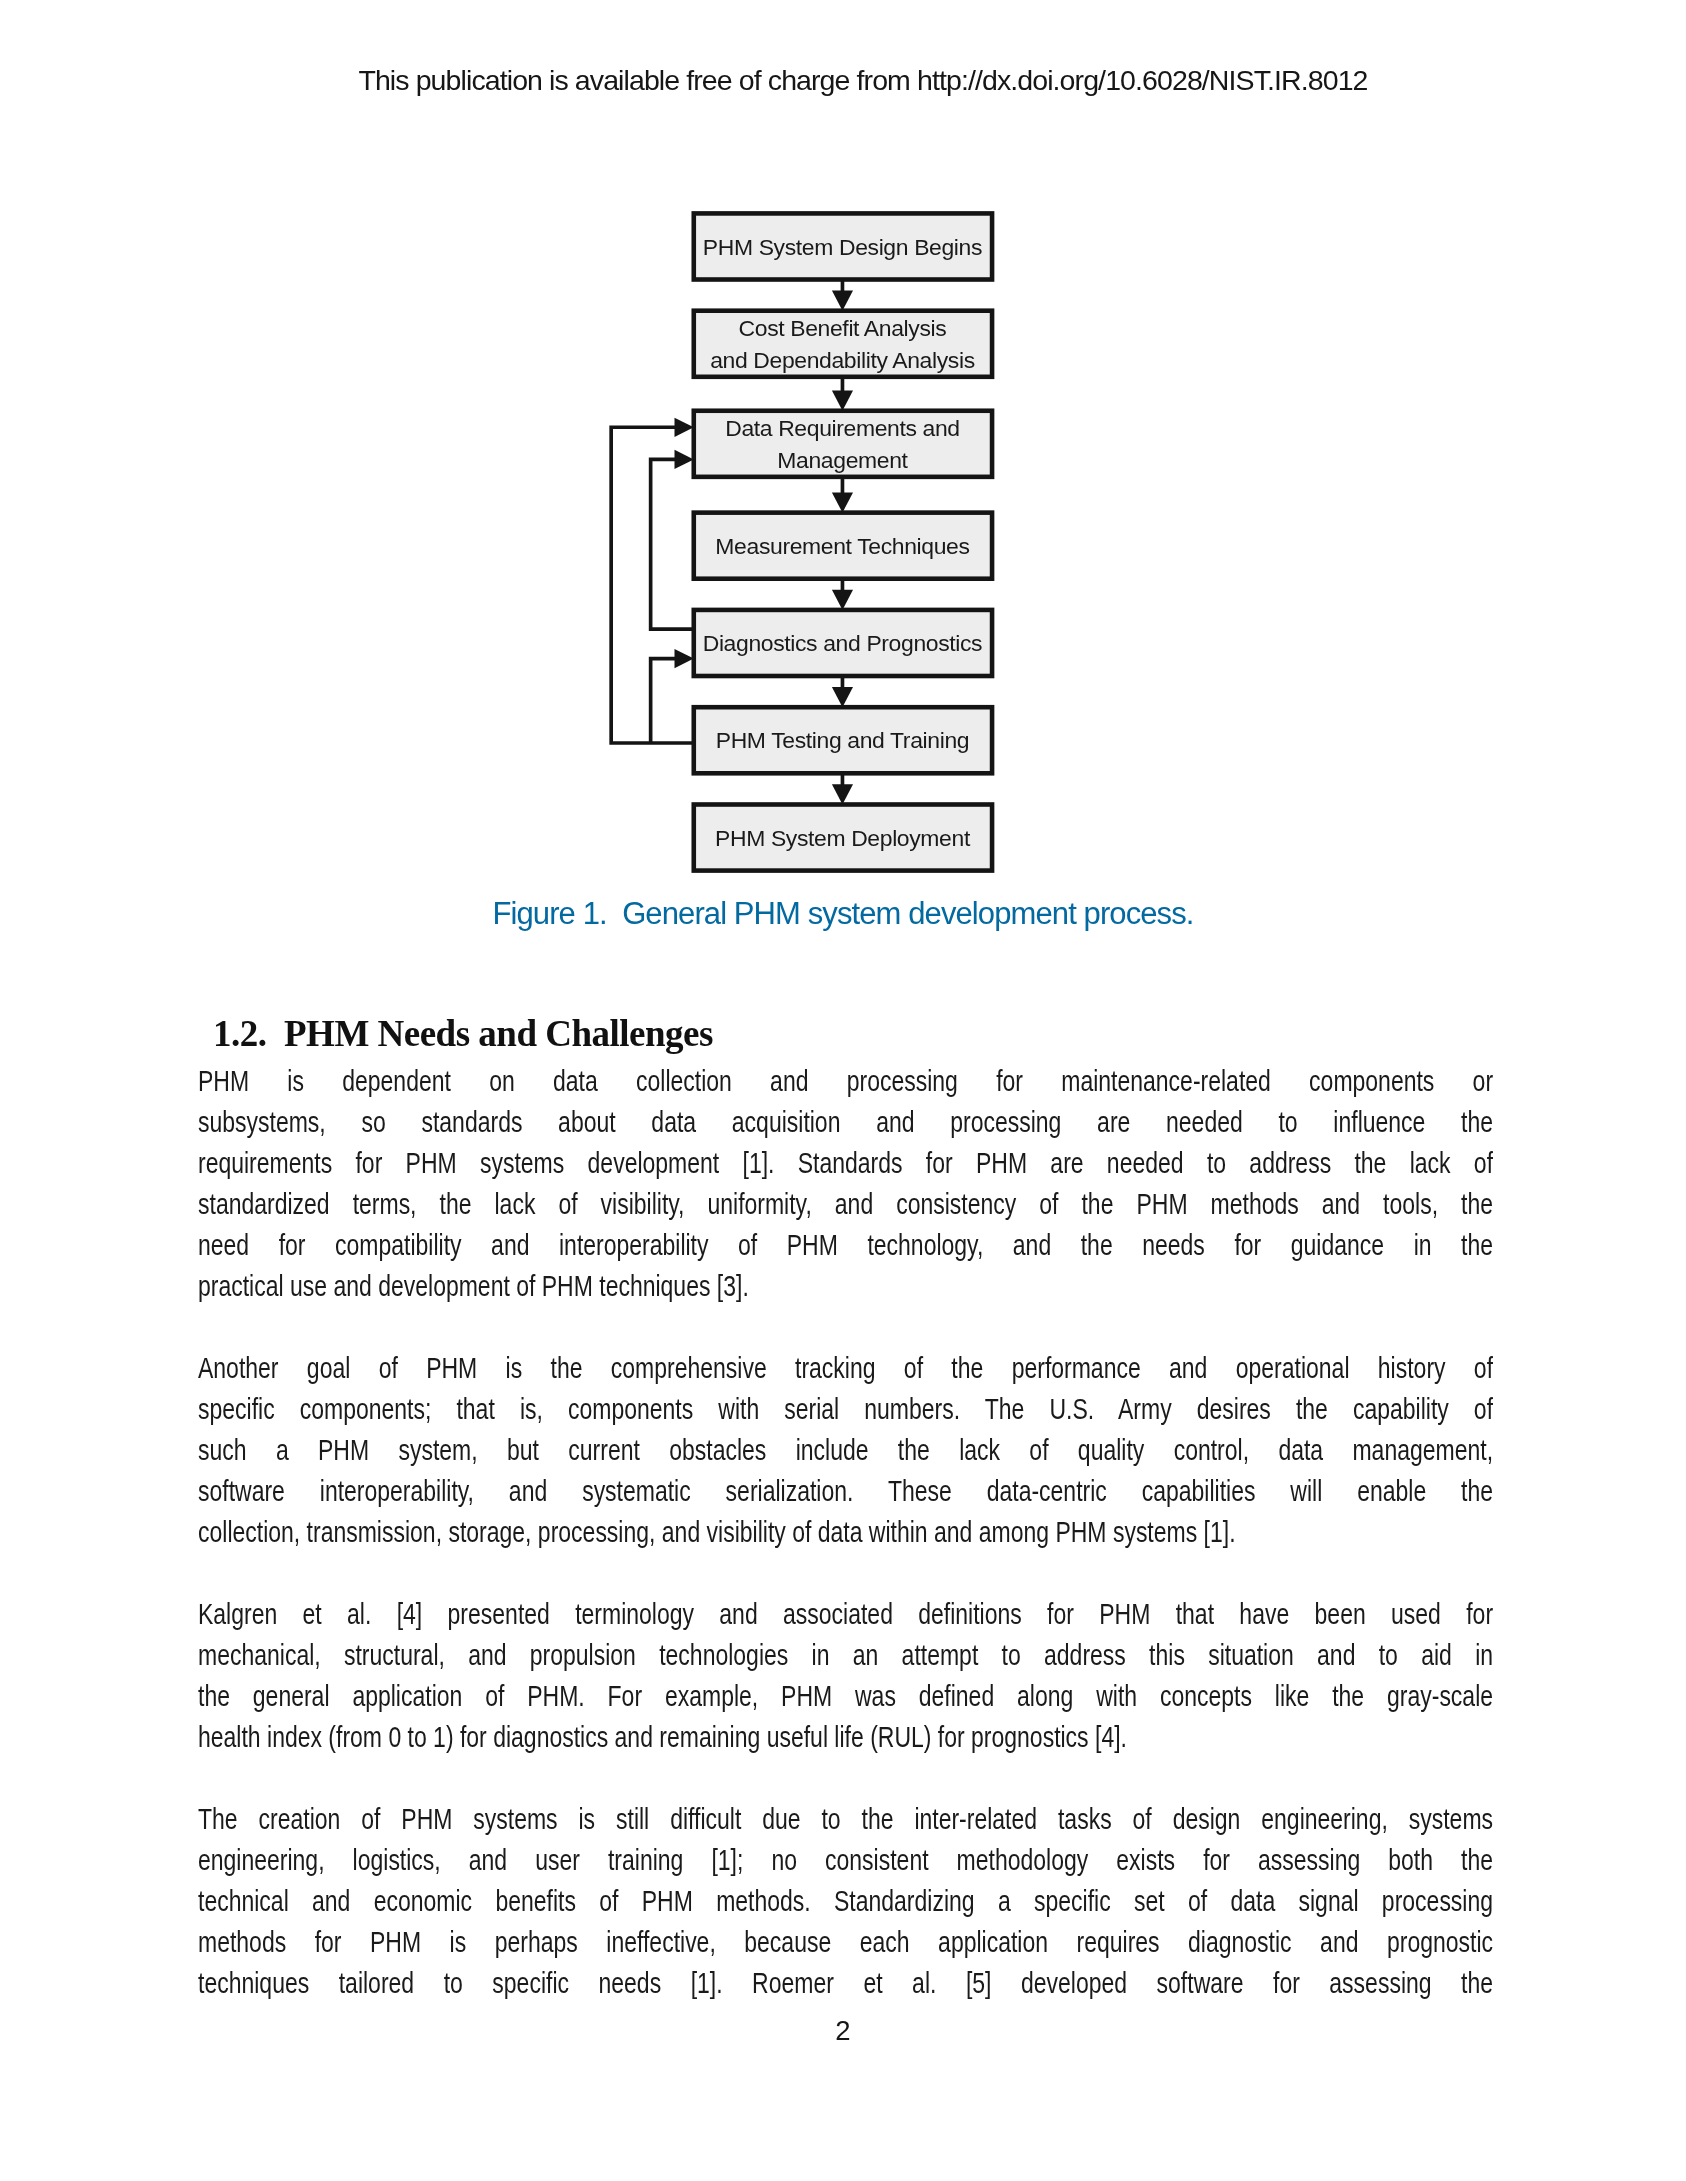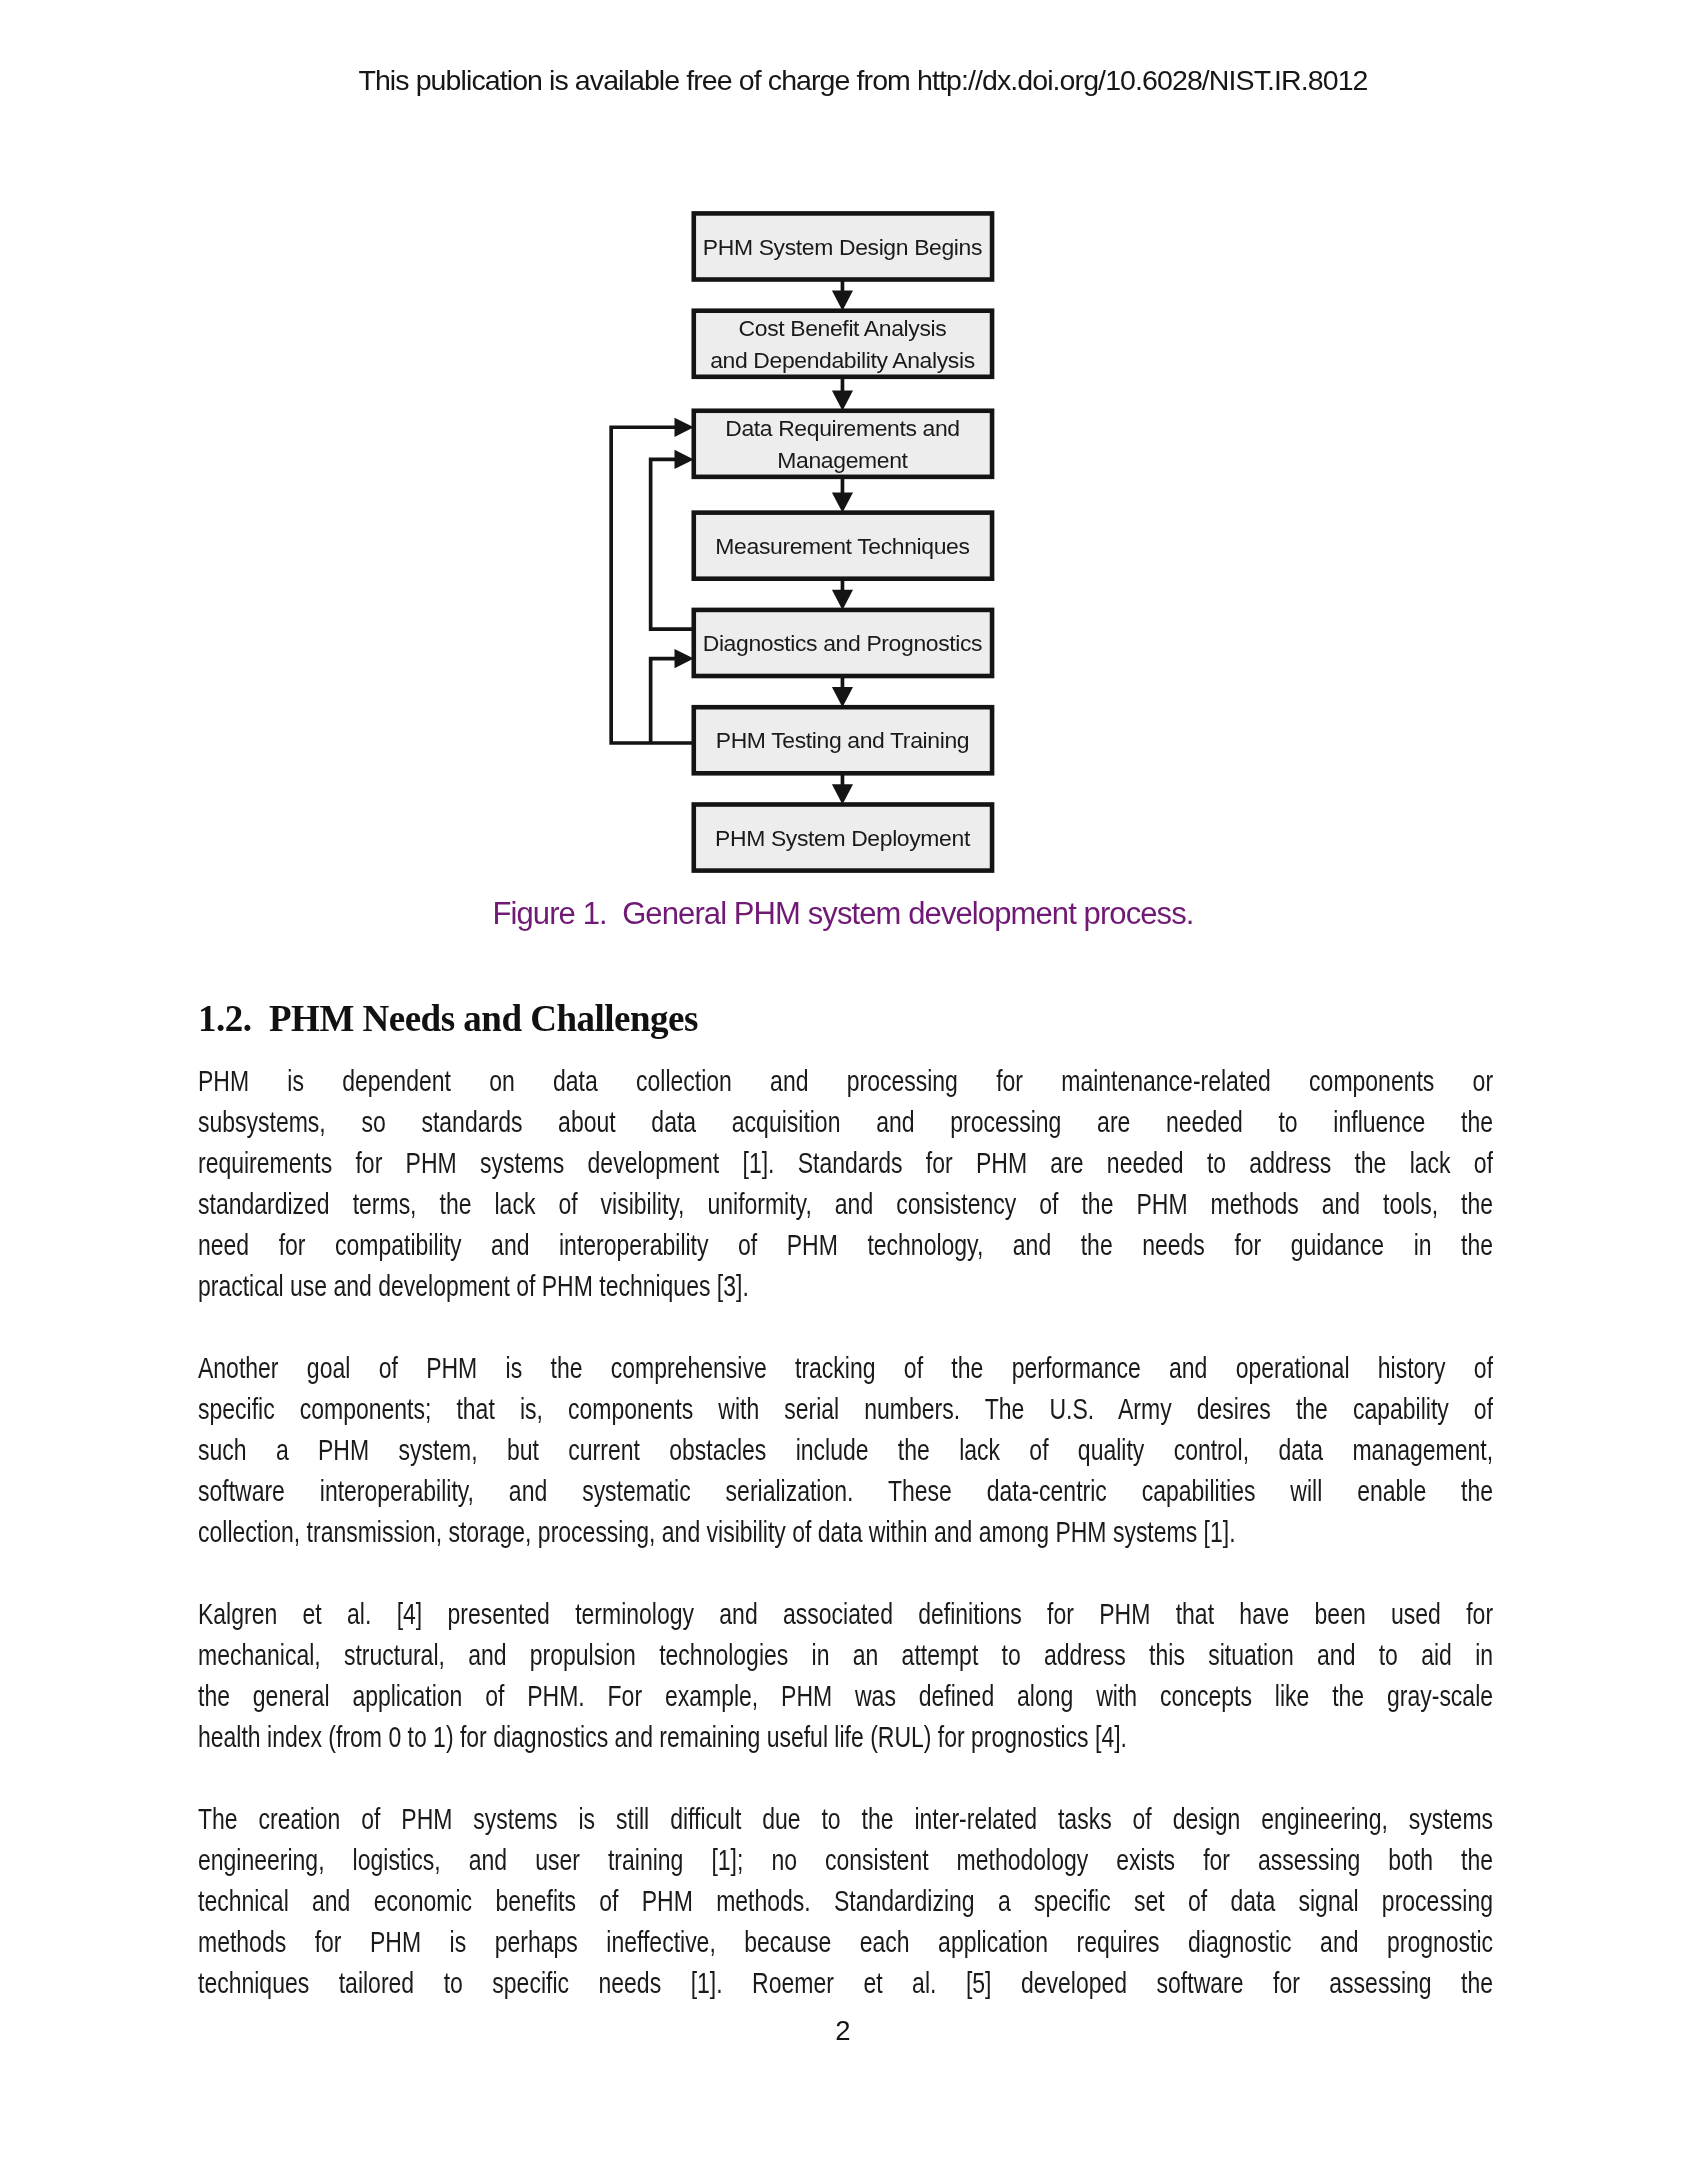--- a/index.html
+++ b/index.html
@@ -37,26 +37,26 @@
     fill: #1a1a1a;
     text-anchor: middle;
   }
   .fig-caption {
     position: absolute;
     left: 0; top: 896px; width: 1686px;
     text-align: center;
     font-size: 31px;
     letter-spacing: -0.9px;
     white-space: pre;
-    color: #701a75;
+    color: #0369a1;
   }
   .section-heading {
     position: absolute;
     left: 198px; top: 997px;
-    margin: 0;
+    margin: 15px;
     font-family: "Liberation Serif", serif;
     font-weight: bold;
     font-size: 37px;
     letter-spacing: -0.5px;
     white-space: pre;
     color: #111111;
   }
   .bodycol {
     position: absolute;
     left: 198px; top: 1060px;

